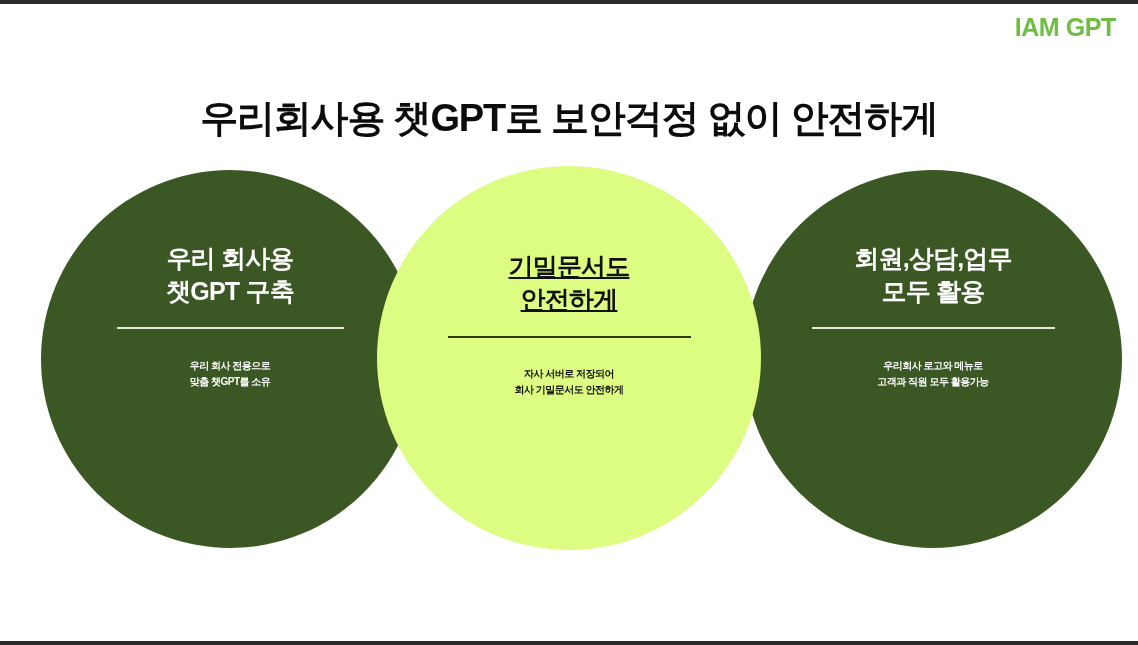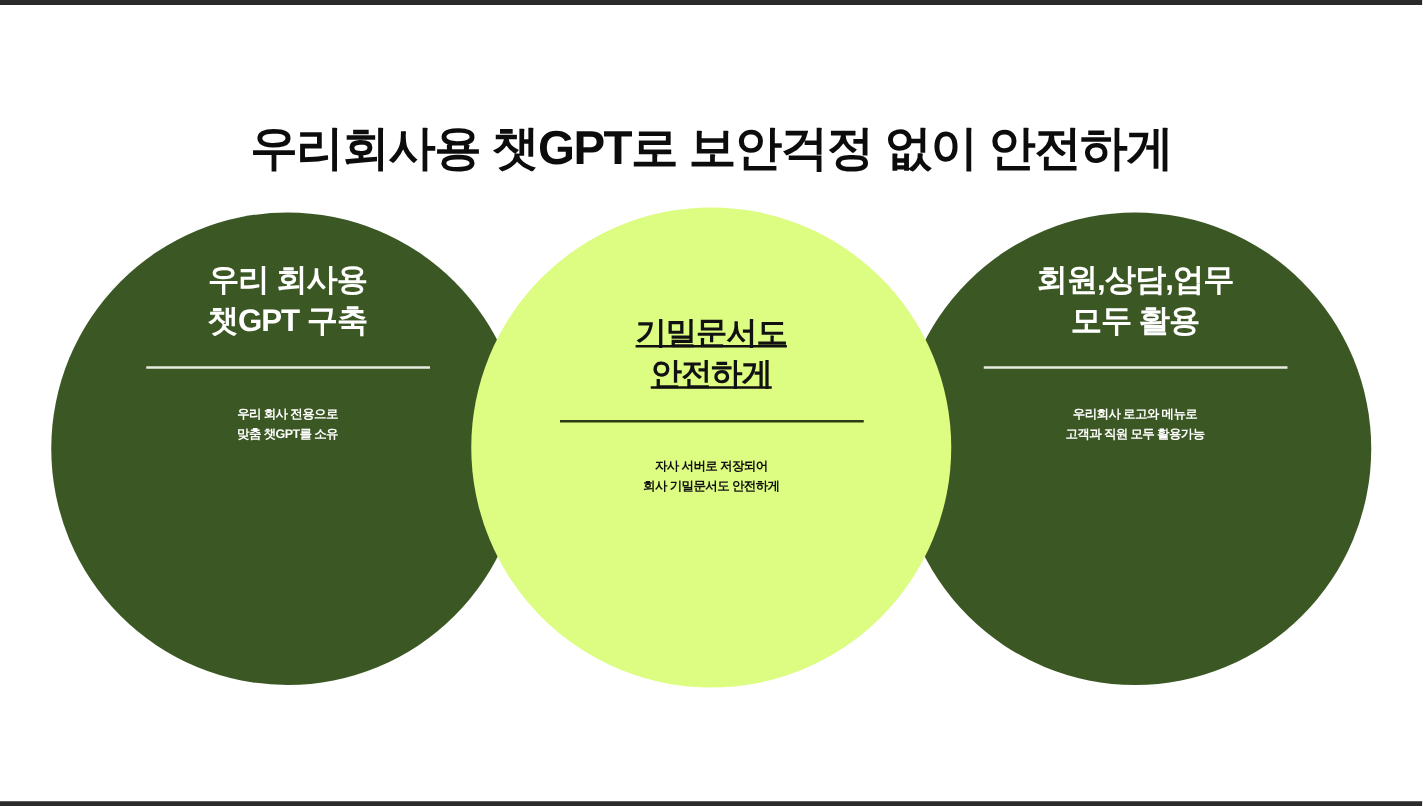--- a/index.html
+++ b/index.html
@@ -77,33 +77,33 @@
     box-sizing: border-box;
   }
 
   .circle-dark {
     background: #3b5723;
     width: 378px;
     height: 378px;
     top: 170px;
   }
   .circle-left  { left: 41px;  }
-  .circle-right { left: 719px; }
+  .circle-right { left: 744px; }
 
   .circle-mid {
     background: #ddfc82;
     width: 384px;
     height: 384px;
     top: 166px;
     left: 377px;
     z-index: 5;
   }
 
   .c-title {
-    margin-top: 38px;
+    margin-top: 72px;
     text-align: center;
     font-size: 25px;
     font-weight: 800;
     line-height: 1.32;
     letter-spacing: -0.8px;
     white-space: pre-line;
   }
   .circle-mid .c-title { margin-top: 84px; text-decoration: underline; }
 
   .c-divider {
@@ -133,20 +133,21 @@
   .txt-light { color: #ffffff; }
   .txt-dark  { color: #111111; }
 </style>
 </head>
 <body>
 
 <div class="slide">
 
   <div class="frame-bar top"></div>
 
+  <div class="brand">IAM GPT</div>
 
   <h1 class="headline">우리회사용 챗GPT로 보안걱정 없이 안전하게</h1>
 
   <div class="venn">
 
     <div class="circle circle-dark circle-left">
       <div class="c-title txt-light">우리 회사용
 챗GPT 구축</div>
       <div class="c-divider"></div>
       <div class="c-body txt-light">우리 회사 전용으로

